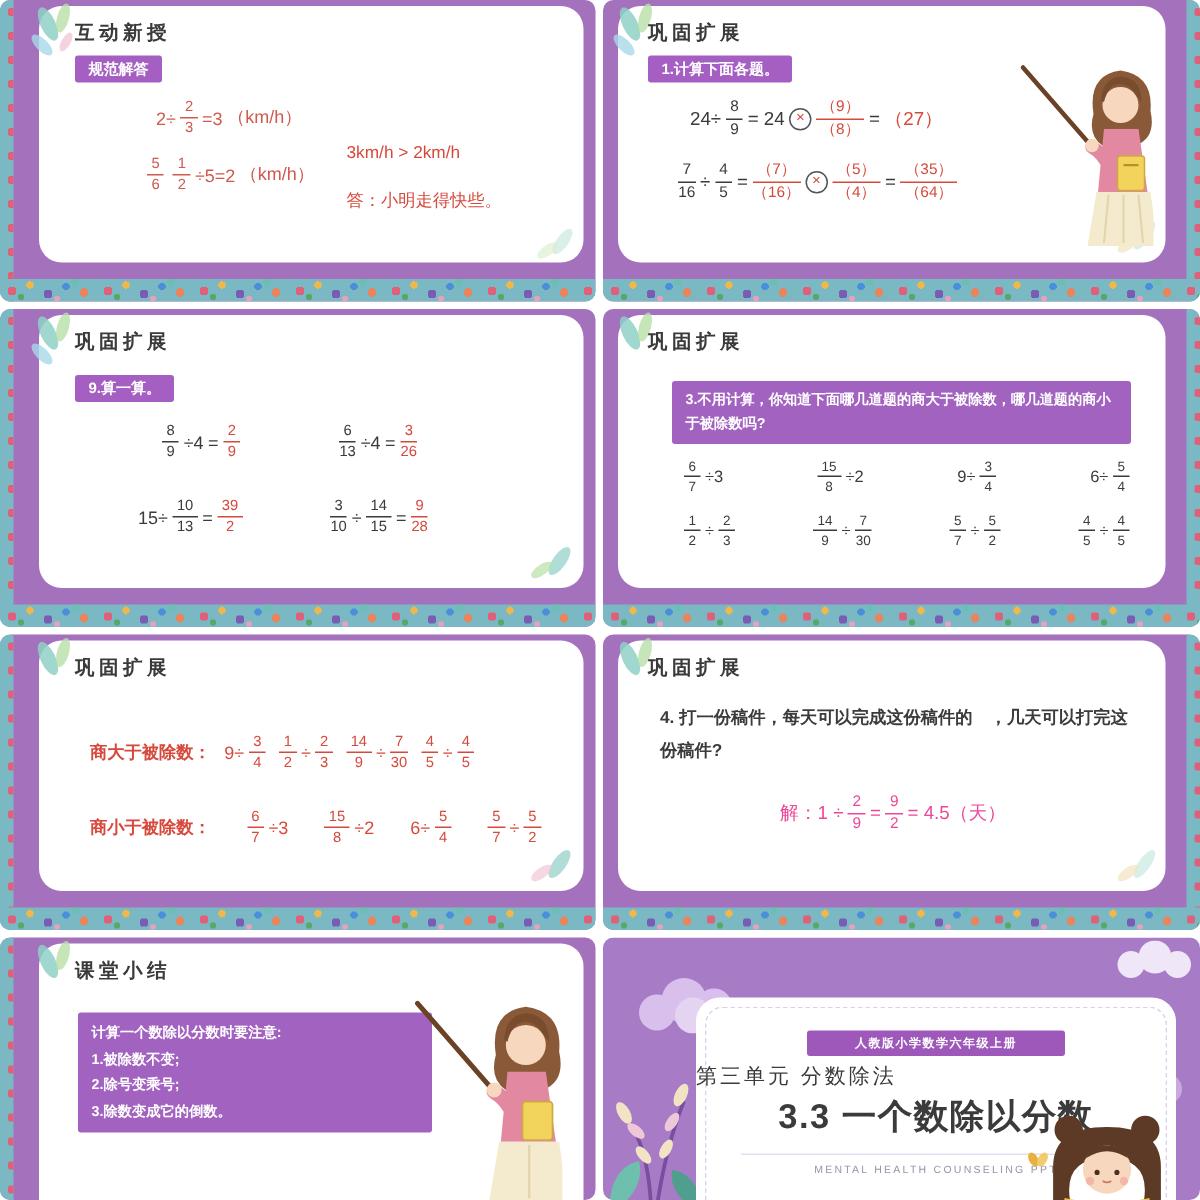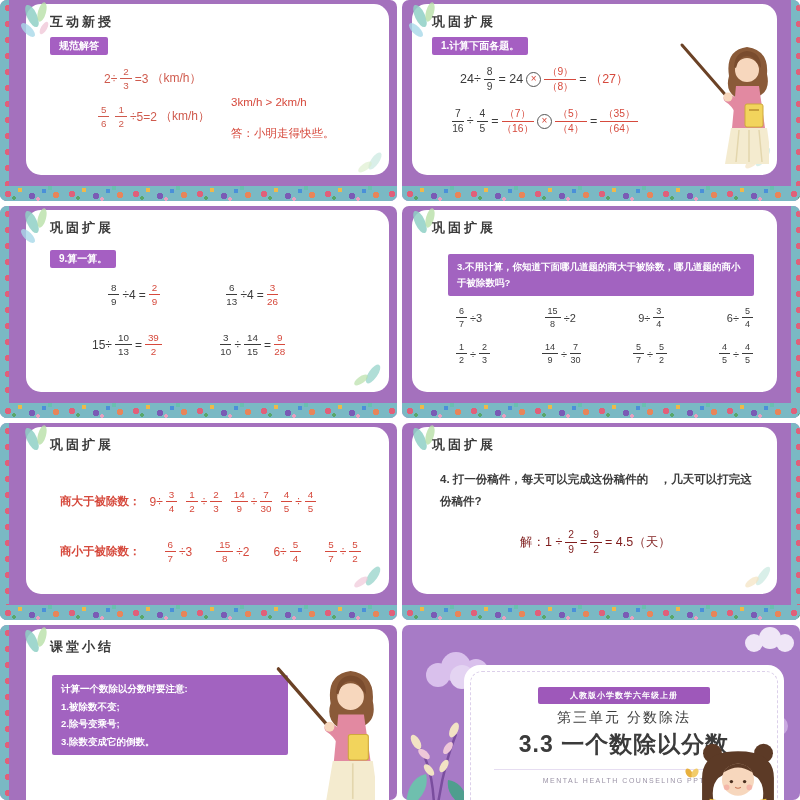--- a/index.html
+++ b/index.html
@@ -55,21 +55,21 @@
   .txt{position:absolute;}
   .eqrow{position:absolute;display:flex;align-items:center;justify-content:center;}
   .eqrow .eq{position:static;}
   
   .cover-card{position:absolute;left:62px;right:16px;top:40px;bottom:-40px;
               background:#fff;border-radius:16px;}
   .dash{position:absolute;inset:6px;border:1px dashed #dcd0ea;border-radius:12px;}
   .ribbon{position:absolute;left:50%;transform:translateX(-50%);top:22px;
           background:#9e58ba;color:#fff;font-size:8px;font-weight:bold;
           letter-spacing:1px;padding:3px 32px;border-radius:2px;white-space:nowrap;}
-  .unit{position:absolute;left:0;right:0;top:44px;text-align:center;
+  .unit{position:absolute;left:0;right:0;top:44px;
         font-size:14px;color:#3b3b3b;letter-spacing:2px;}
   .cover-title{position:absolute;left:0;right:0;top:64px;text-align:center;
         font-size:23px;font-weight:bold;color:#3b3b3b;letter-spacing:1px;}
   .divider{position:absolute;left:30px;right:30px;top:104px;height:1px;background:#e6ddf1;}
   .cover-footer{position:absolute;left:0;right:0;top:112px;text-align:center;
         font-size:7px;color:#9b93a6;letter-spacing:1.5px;}
   svg{display:block;}
   .abs{position:absolute;}
 </style>
 </head>
@@ -454,21 +454,21 @@
       <svg class="abs" style="left:-4px;top:-2px" width="40" height="44" viewBox="0 0 40 44">
         <ellipse cx="12" cy="14" rx="5" ry="12" fill="#8fd0c6" transform="rotate(-25 12 14)" opacity=".85"></ellipse>
         <ellipse cx="22" cy="10" rx="4" ry="10" fill="#b8e0a8" transform="rotate(15 22 10)" opacity=".8"></ellipse>
       </svg>
       <svg class="abs" style="right:2px;bottom:0" width="36" height="40" viewBox="0 0 36 40">
         <ellipse cx="24" cy="22" rx="4" ry="11" fill="#bfe4da" transform="rotate(35 24 22)" opacity=".6"></ellipse>
         <ellipse cx="13" cy="28" rx="3.5" ry="8" fill="#f4e3c0" transform="rotate(55 13 28)" opacity=".7"></ellipse>
       </svg>
       <div class="s-title" style="left:20px">巩固扩展</div>
       <div class="txt" style="left:28px;top:42px;width:312px;font-size:11.5px;font-weight:bold;color:#3b3b3b;line-height:1.9">4. 打一份稿件，每天可以完成这份稿件的　，几天可以打完这份稿件?</div>
-      <span class="eq c-r" style="left:108px;top:102px;font-size:12.5px;color:#7f1d1d">
+      <span class="eq c-r" style="left:108px;top:102px;font-size:12.5px;color:#ec4899">
           <span class="tok">解：1 ÷</span>
           <span class="frac">
             <span class="fn">2</span>
             <span class="fd">9</span>
           </span>
           <span class="tok">=</span>
           <span class="frac">
             <span class="fn">9</span>
             <span class="fd">2</span>
           </span>

